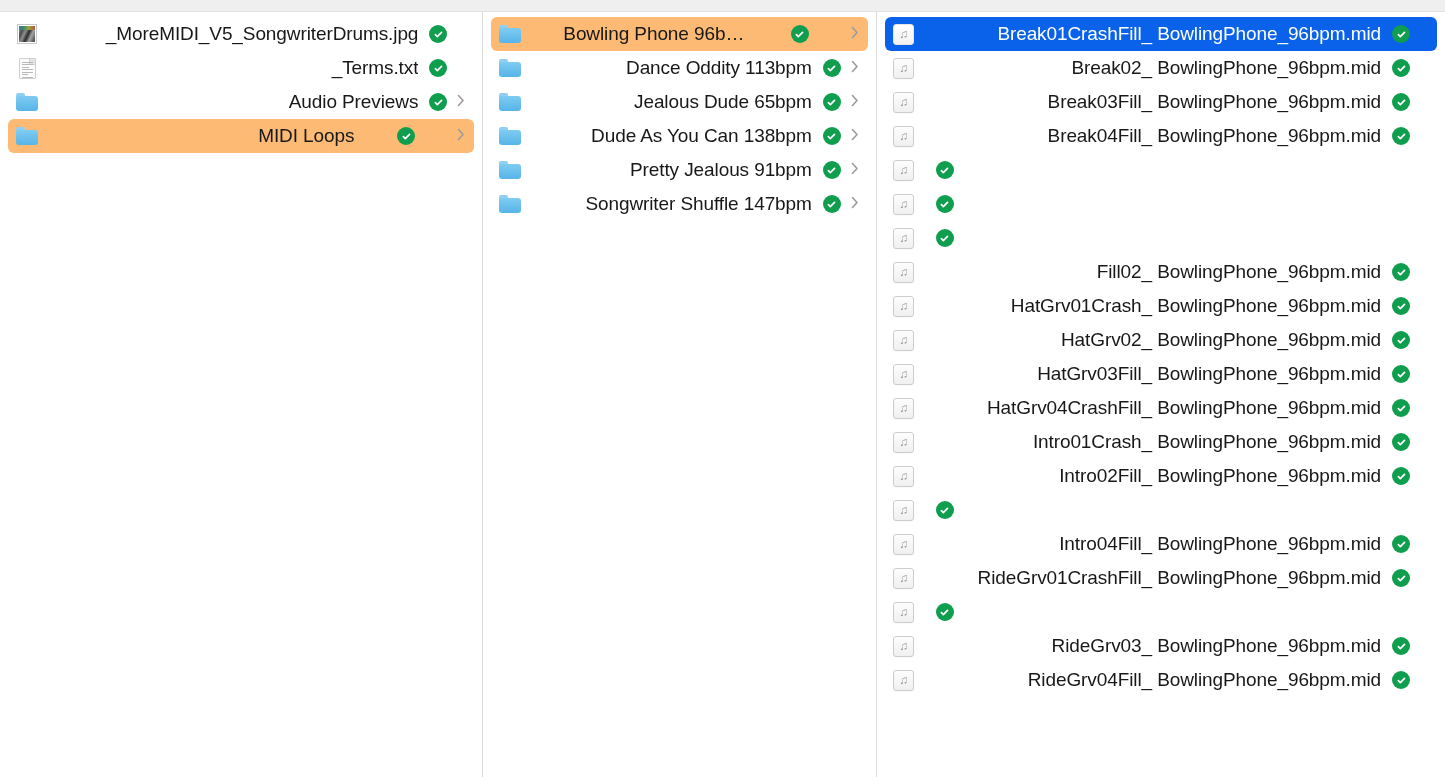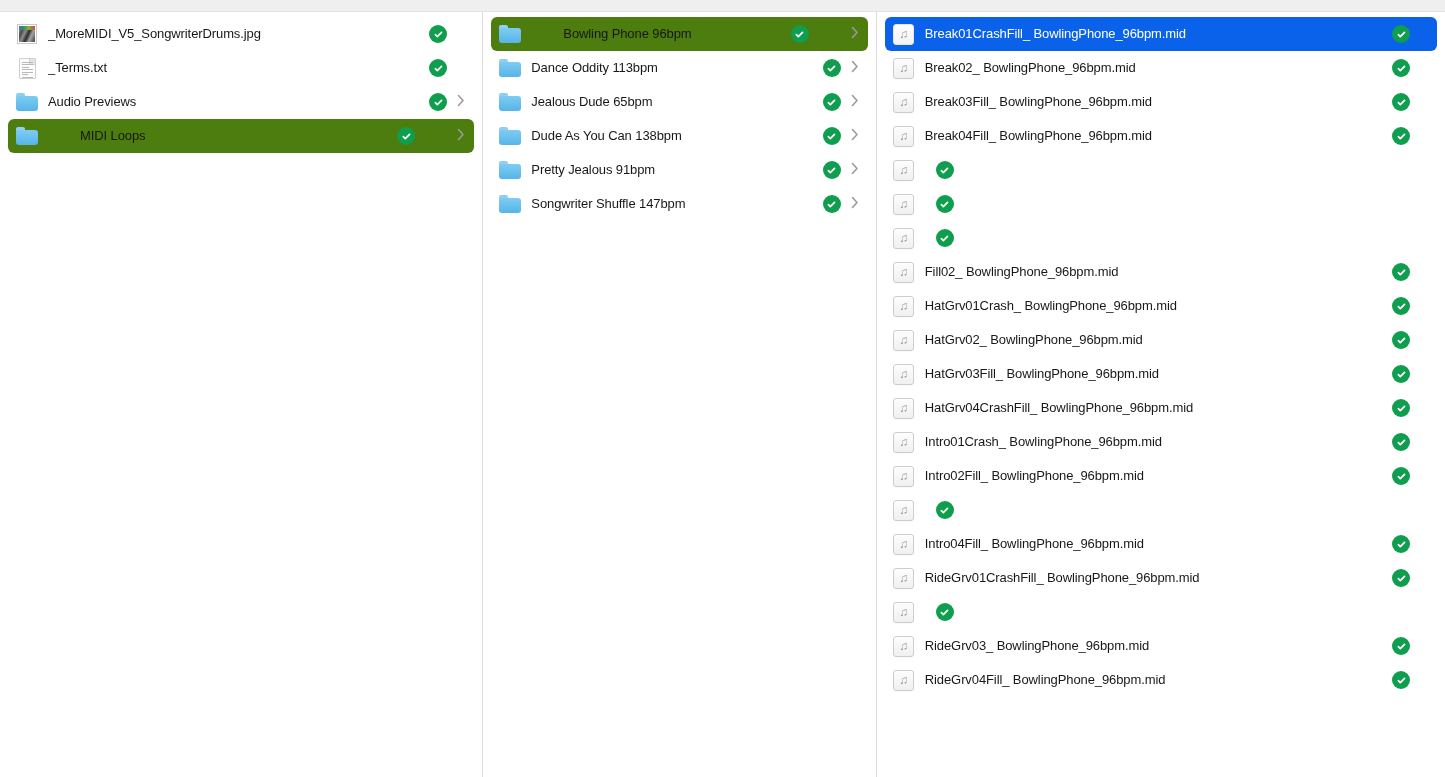--- a/index.html
+++ b/index.html
@@ -54,39 +54,40 @@
   .row {
     position:relative;
     display:flex;
     align-items:center;
     height:34px;
     margin:0 8px;
     padding:0 6px 0 8px;
     border-radius:6px;
     cursor:default;
   }
-  .row.sel-gray   { background:#4d7c0f;gap:32px; }
+  .row.sel-gray   { background:#fdba74;gap:32px; }
   .row.sel-blue   { background:#0a62eb; }
 
   .row .icon-slot {
     flex:0 0 auto;
     width:22px; height:22px;
     margin-right:10px;
     display:flex; align-items:center; justify-content:center;
   }
 
   .row .label {
     flex:1 1 auto;
-    font-size:13px;
+    font-size:19px;
     line-height:22px;
     color:#181818;
     letter-spacing:-0.1px;
     white-space:nowrap;
     overflow:hidden;
     text-overflow:ellipsis;
+    text-align:right;
   }
   .row.sel-blue .label { color:#ffffff; }
 
   .row .badge-slot {
     flex:0 0 auto;
     width:20px; height:20px;
     margin-left:10px;
     display:flex; align-items:center; justify-content:center;
   }
   .row .chev-slot {

